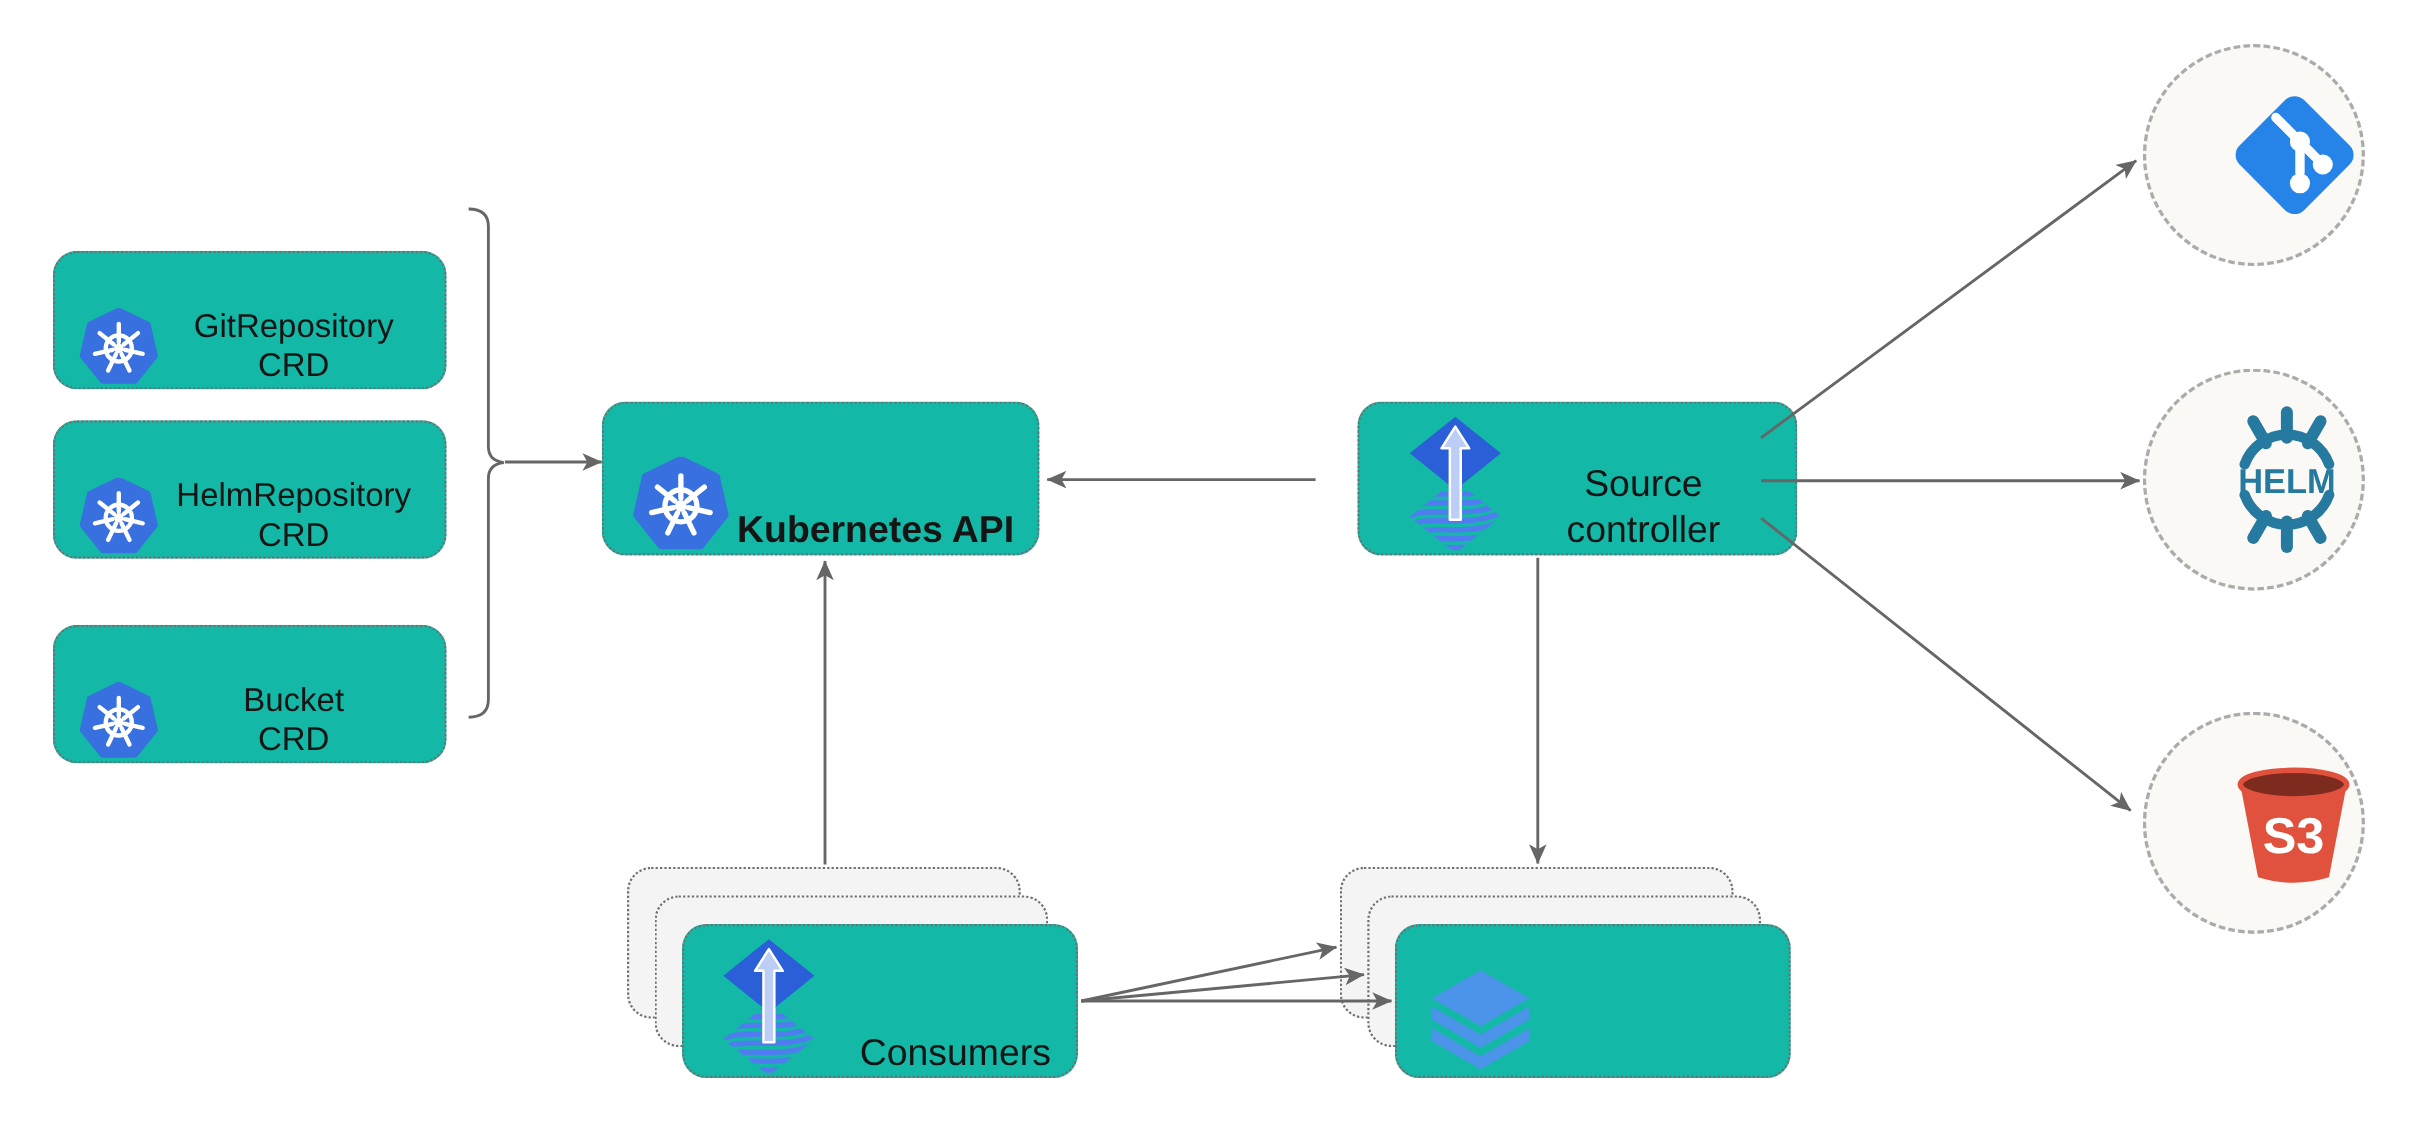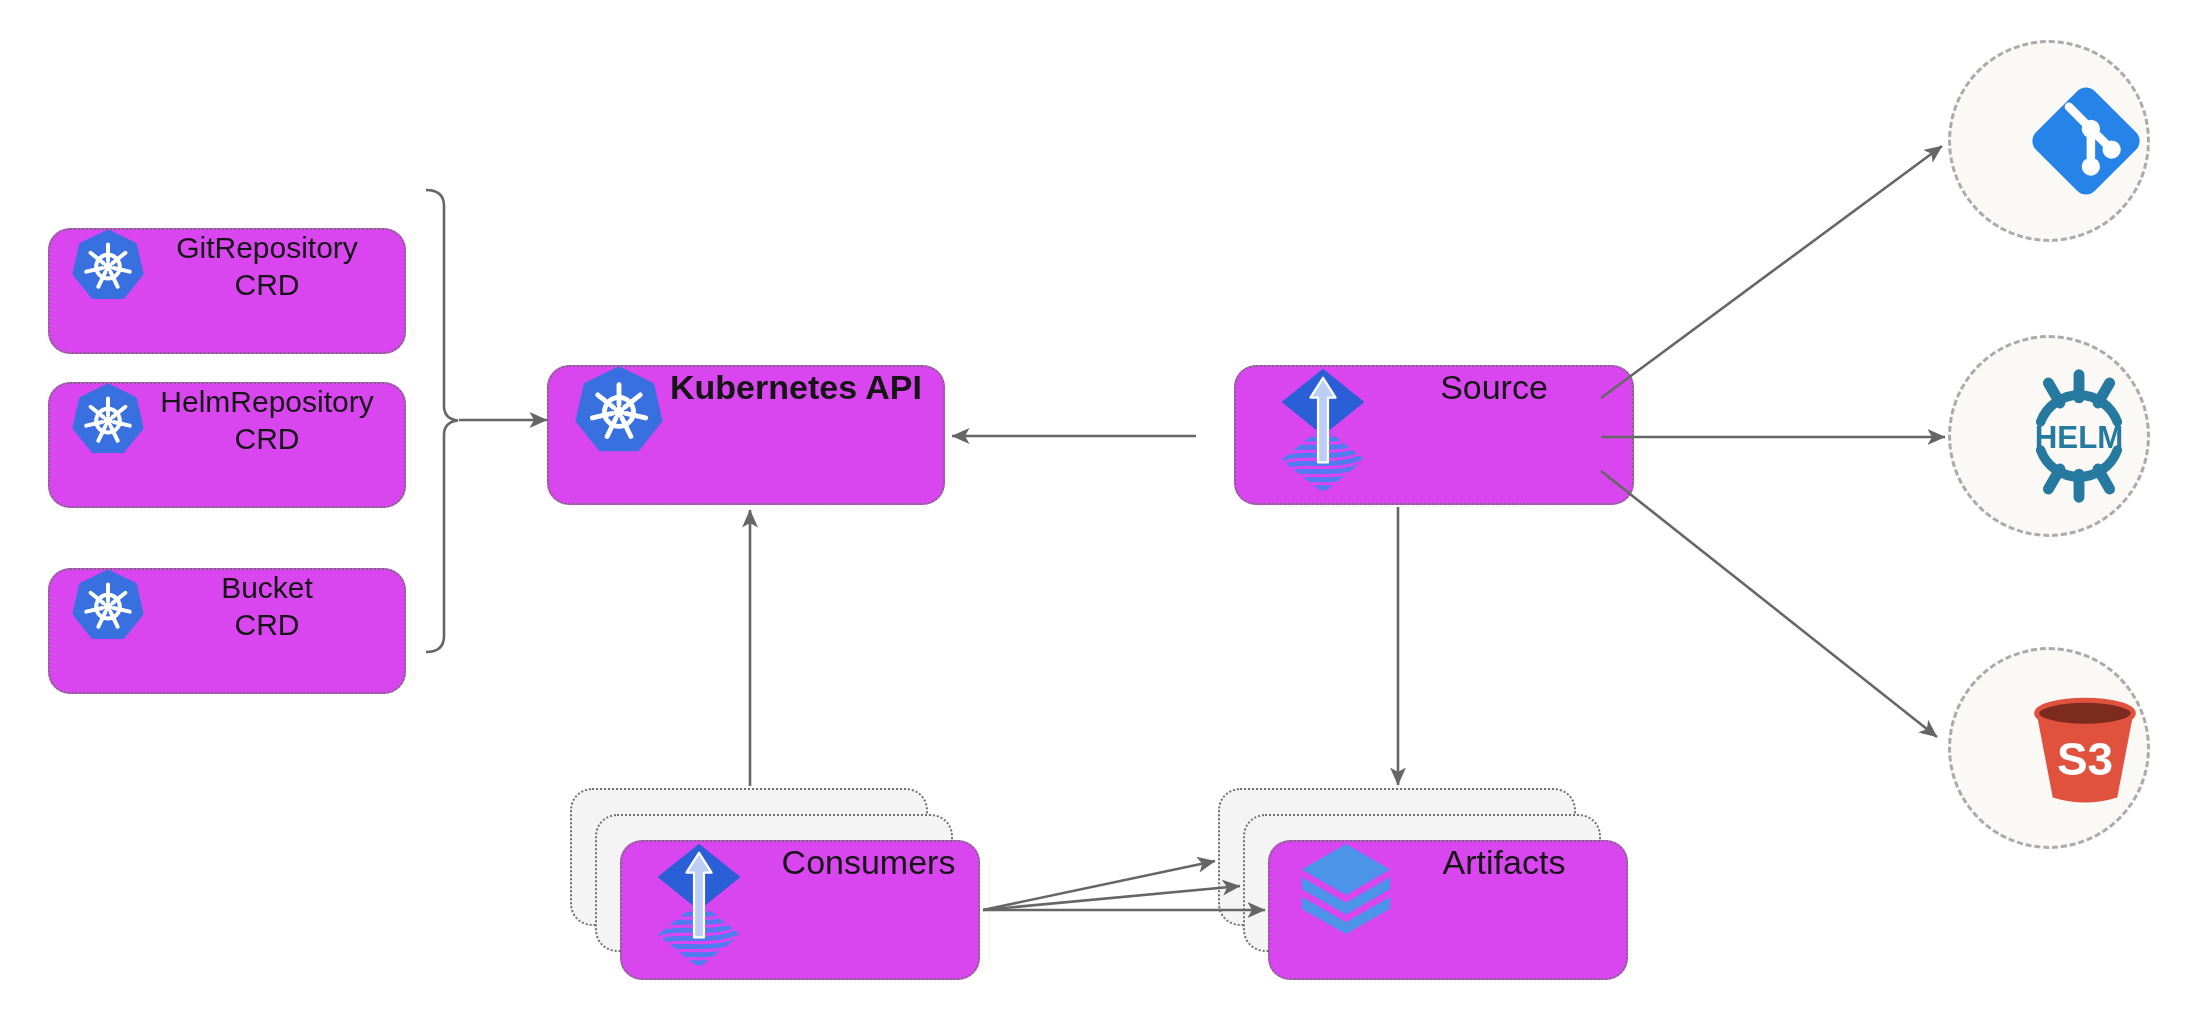--- a/index.html
+++ b/index.html
@@ -3,22 +3,22 @@
 <meta charset="utf-8">
 <style>
   html,body{margin:0;padding:0;background:#ffffff;}
   .canvas{
     position:relative;width:2196px;height:1030px;background:#ffffff;overflow:hidden;
     font-family:"Liberation Sans","DejaVu Sans",sans-serif;color:#151515;
   }
   
   .node{
     position:absolute;box-sizing:border-box;
-    background:#d946ef;border:2px dotted #6f6f6f;border-radius:22px;
-    display:flex;align-items:flex-start;
+    background:#14b8a6;border:2px dotted #6f6f6f;border-radius:22px;
+    display:flex;align-items:flex-end;
   }
   .node .label{flex:1;text-align:center;line-height:1.22;padding-right:14px;}
   .crd-node{left:48px;width:358px;height:126px;}
   .crd-node .label{font-size:30px;}
   .crd-node .icon{margin-left:22px;width:72px;height:72px;flex:0 0 auto;}
   .api-node{left:547px;top:365px;width:398px;height:140px;font-weight:bold;}
   .api-node .icon{margin-left:26px;width:88px;height:88px;flex:0 0 auto;}
   .api-node .label,.sc-node .label,.stack-front .label{font-size:34px;}
   .sc-node{left:1234px;top:365px;width:400px;height:140px;}
   .flux-icon-svg{margin-left:40px;width:94px;height:126px;flex:0 0 auto;}
@@ -122,39 +122,39 @@
       </svg>
     <div class="label">Kubernetes API</div>
   </div>
 
   <div class="node sc-node">
     <svg class="flux-icon-svg" viewBox="0 0 100 140">
         <use href="#sym-flux"></use>
       </svg>
     <div class="label">
       <div>Source</div>
+      <div>controller</div>
     </div>
   </div>
 
   <div class="stack-ghost" style="left:570px;top:788px"></div>
   <div class="stack-ghost" style="left:595px;top:814px"></div>
   <div class="node stack-front consumers-front">
     <svg class="flux-icon-svg" viewBox="0 0 100 140">
         <use href="#sym-flux"></use>
       </svg>
     <div class="label">Consumers</div>
   </div>
 
   <div class="stack-ghost" style="left:1218px;top:788px"></div>
   <div class="stack-ghost" style="left:1243px;top:814px"></div>
   <div class="node stack-front artifacts-front">
     <svg class="icon" viewBox="0 0 100 100">
         <use href="#sym-layers"></use>
       </svg>
-    <div class="label">Artifacts</div>
   </div>
 
   <div class="endpoint" style="top:40px">
     <svg width="122" height="122" viewBox="0 0 100 100">
       <rect x="16" y="16" width="68" height="68" rx="10" transform="rotate(45 50 50)" fill="#2684e8"></rect>
       <g stroke="#ffffff" stroke-width="7" stroke-linecap="round">
         <line x1="36" y1="22" x2="49" y2="35"></line>
         <line x1="59" y1="45" x2="66" y2="52"></line>
         <line x1="54" y1="46" x2="54" y2="63"></line>
       </g>

